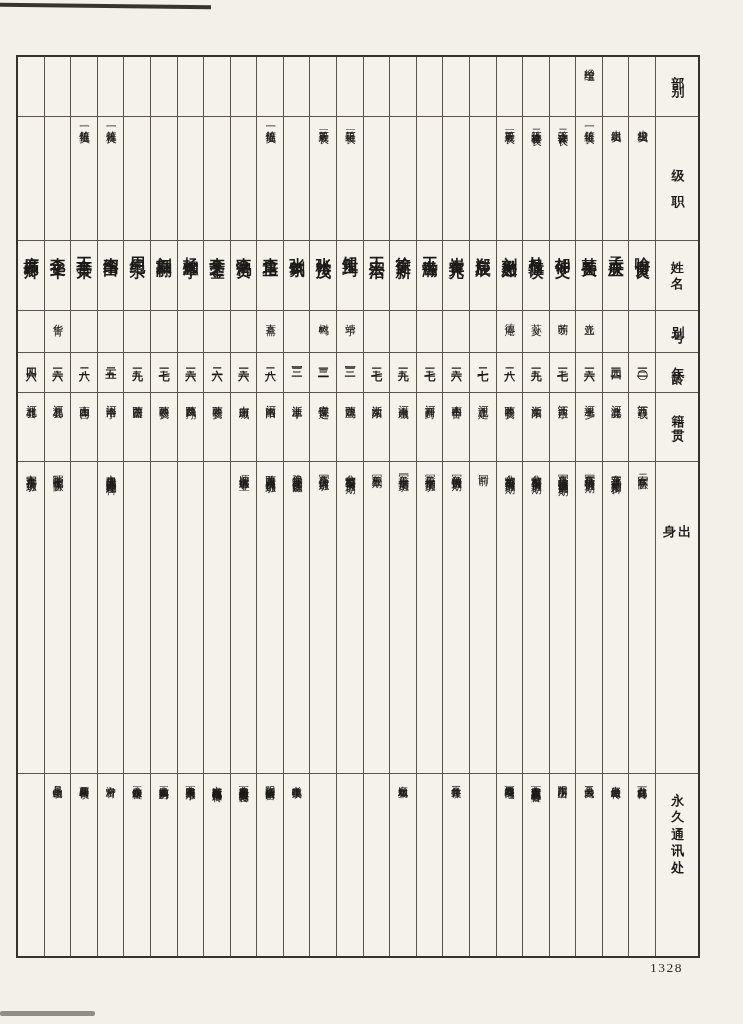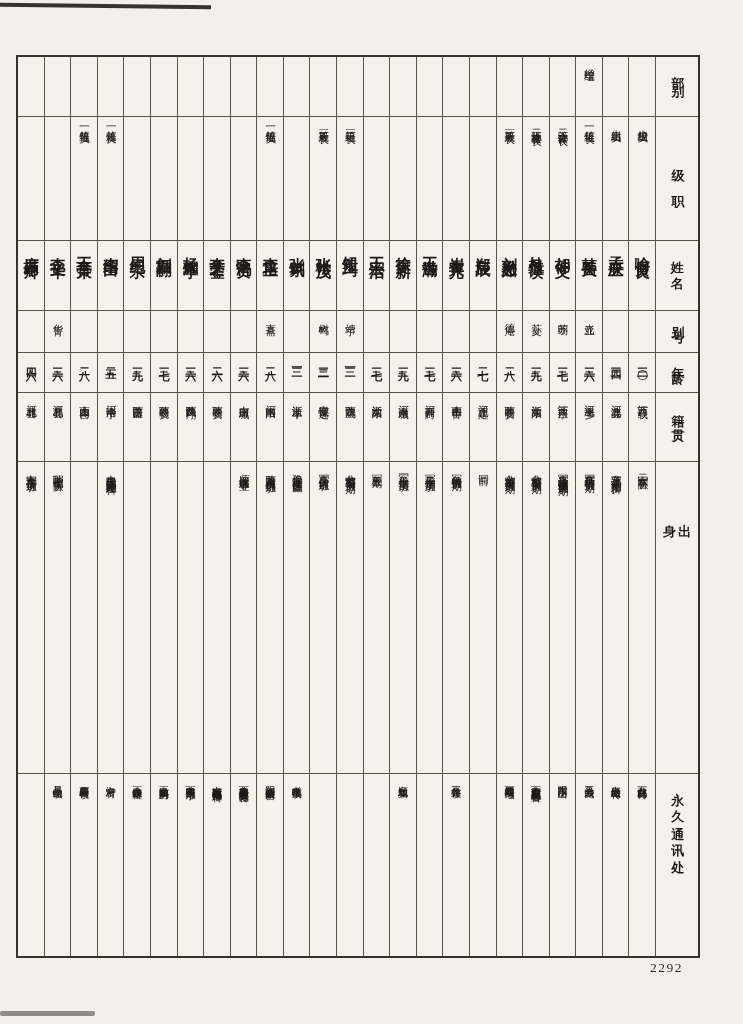--- a/index.html
+++ b/index.html
@@ -712,15 +712,15 @@
           <span>河北雄县</span>
         </div>
         <div class="cell c-origin">
           <span>九十军军需训练班</span>
         </div>
         <div class="cell c-addr">
           <span></span>
         </div>
       </div>
     </div>
-  <div class="page-number">2292</div>
+  <div class="page-number">1328</div>
   <div class="scan-smudge-bottom"></div>
 </div>
 
 </body></html>

